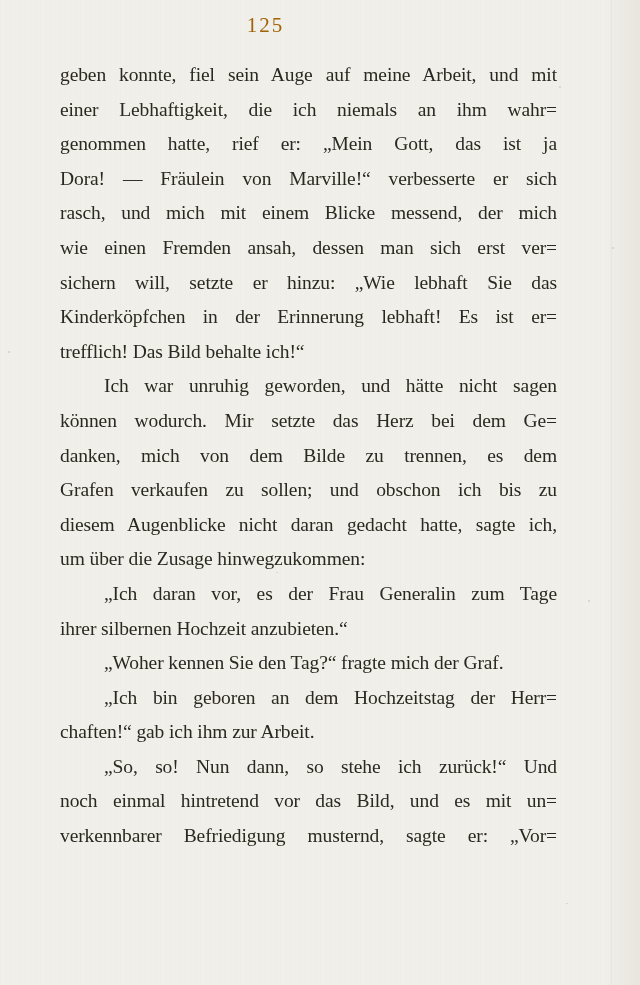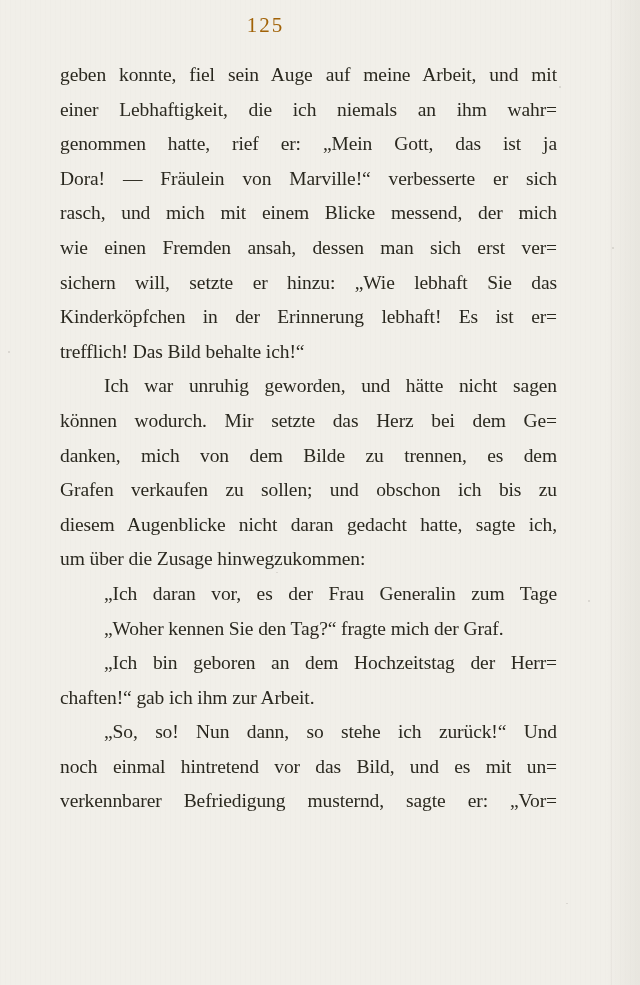--- a/index.html
+++ b/index.html
@@ -118,19 +118,20 @@
   <div class="line">sichern will, setzte er hinzu: „Wie lebhaft Sie das</div>
   <div class="line">Kinderköpfchen in der Erinnerung lebhaft! Es ist er=</div>
   <div class="line short">trefflich!  Das Bild behalte ich!“</div>
   <div class="line indent">Ich war unruhig geworden, und hätte nicht sagen</div>
   <div class="line">können wodurch. Mir setzte das Herz bei dem Ge=</div>
   <div class="line">danken, mich von dem Bilde zu trennen, es dem</div>
   <div class="line">Grafen verkaufen zu sollen; und obschon ich bis zu</div>
   <div class="line">diesem Augenblicke nicht daran gedacht hatte, sagte ich,</div>
   <div class="line short">um über die Zusage hinwegzukommen:</div>
   <div class="line indent">„Ich daran vor, es der Frau Generalin zum Tage</div>
+  <div class="line short">ihrer silbernen Hochzeit anzubieten.“</div>
   <div class="line short indent">„Woher kennen Sie den Tag?“ fragte mich der Graf.</div>
   <div class="line indent">„Ich bin geboren an dem Hochzeitstag der Herr=</div>
   <div class="line short">chaften!“ gab ich ihm zur Arbeit.</div>
   <div class="line indent">„So, so!  Nun dann, so stehe ich zurück!“  Und</div>
   <div class="line">noch einmal hintretend vor das Bild, und es mit un=</div>
   <div class="line">verkennbarer Befriedigung musternd, sagte er:  „Vor=</div>
 </div>
 
 </body></html>

